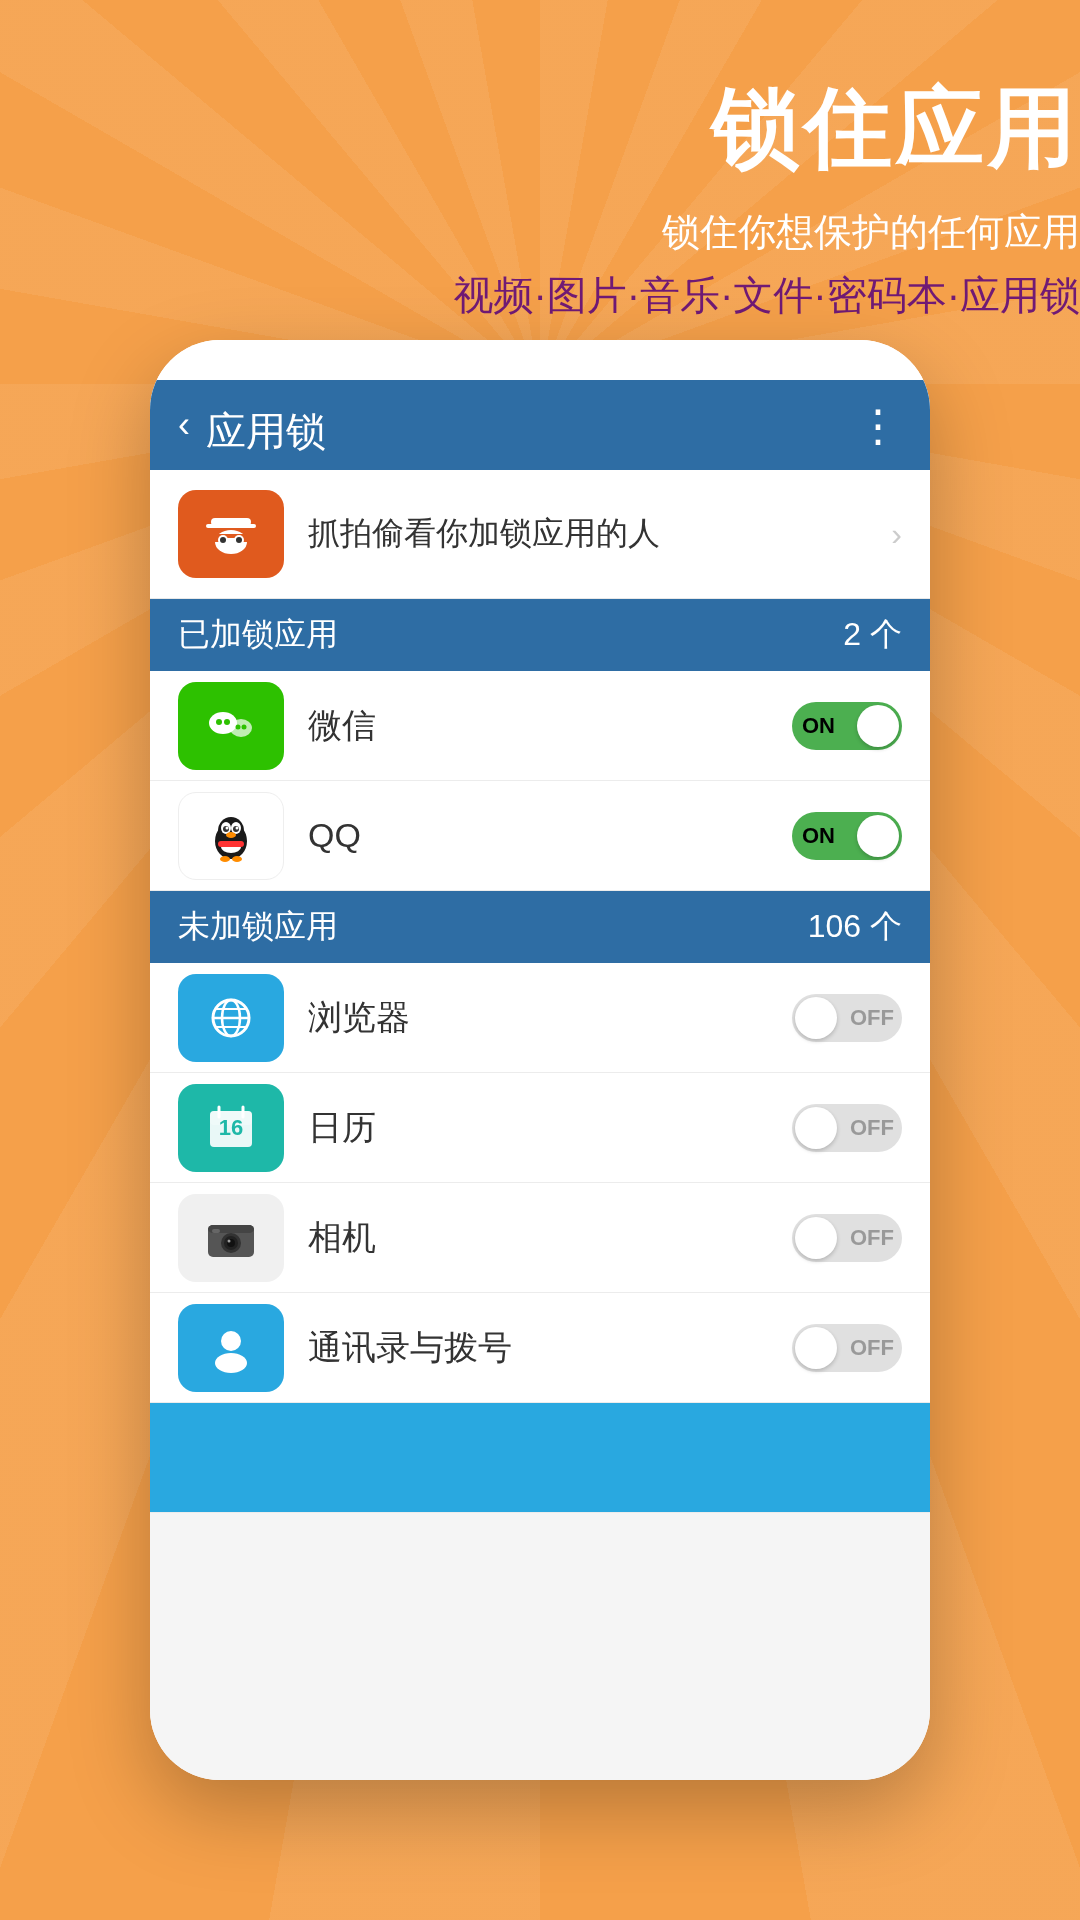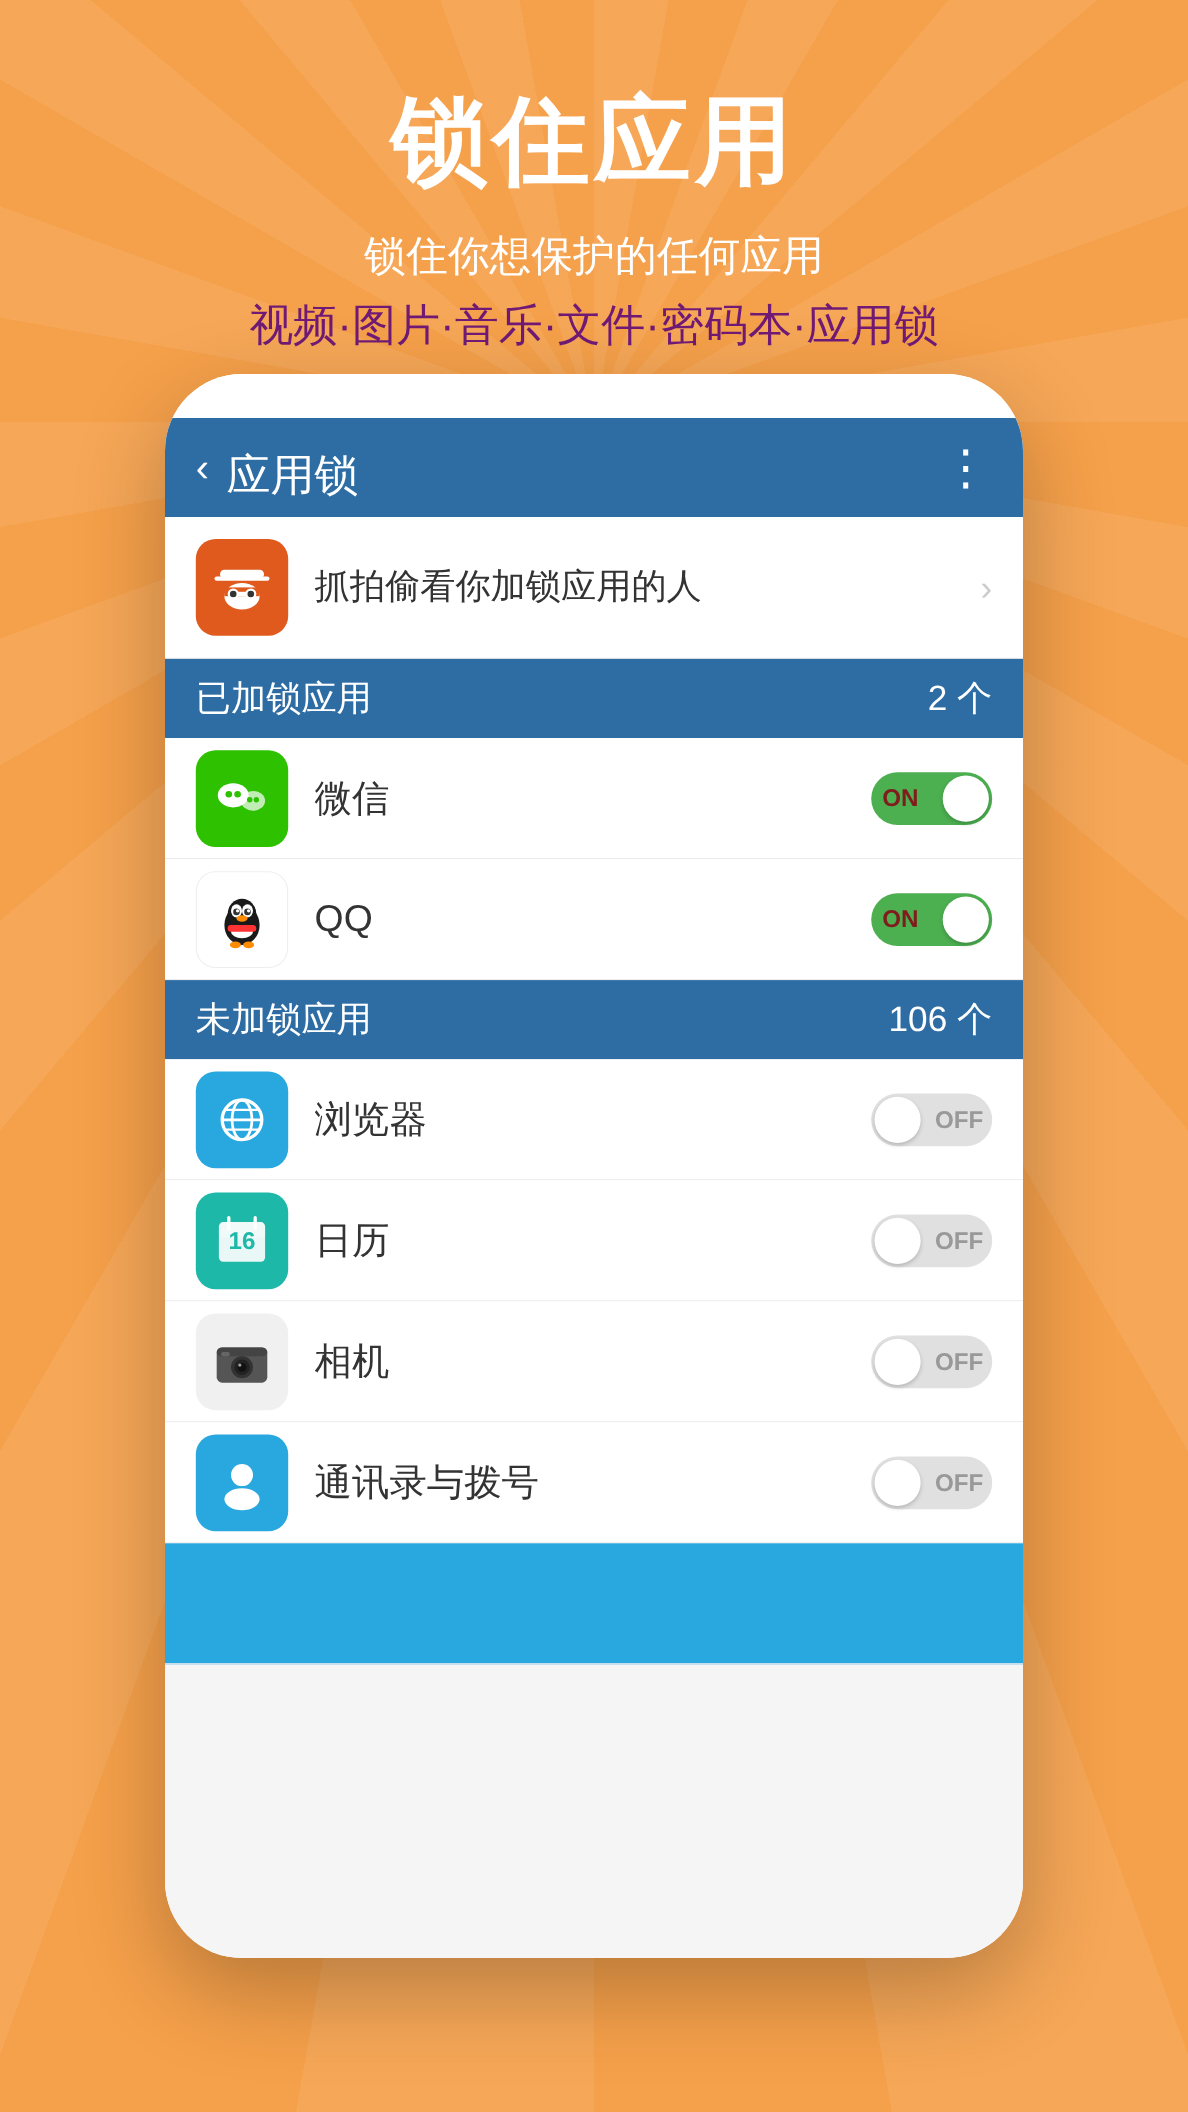--- a/index.html
+++ b/index.html
@@ -21,21 +21,21 @@
       background: 
         repeating-conic-gradient(
           from 0deg at 50% 20%,
           rgba(255,255,255,0.07) 0deg 10deg,
           transparent 10deg 20deg
         );
       pointer-events: none;
     }
 
     .header-section {
-      text-align: center;
+      text-align: right;
       padding-top: 80px;
       padding-bottom: 60px;
       position: relative;
       z-index: 1;
     }
 
     .main-title {
       font-size: 88px;
       font-weight: 700;
       color: #fff;
@@ -111,21 +111,21 @@
     
     .spy-row {
       background: #fff;
       display: flex;
       align-items: center;
       padding: 20px 28px;
       border-bottom: 1px solid #e8e8e8;
     }
 
     .app-icon {
-      width: 84px;
+      width: 106px;
       height: 88px;
       border-radius: 18px;
       margin-right: 24px;
       flex-shrink: 0;
       display: flex;
       align-items: center;
       justify-content: center;
       overflow: hidden;
     }
 
@@ -196,21 +196,21 @@
     }
 
     .toggle.off {
       background: #e0e0e0;
     }
 
     .toggle-label {
       position: absolute;
       font-size: 22px;
       font-weight: 700;
-      color: #7f1d1d;
+      color: #000000;
     }
 
     .toggle.on .toggle-label {
       left: 10px;
     }
 
     .toggle.off .toggle-label {
       right: 8px;
       color: #999;
     }

